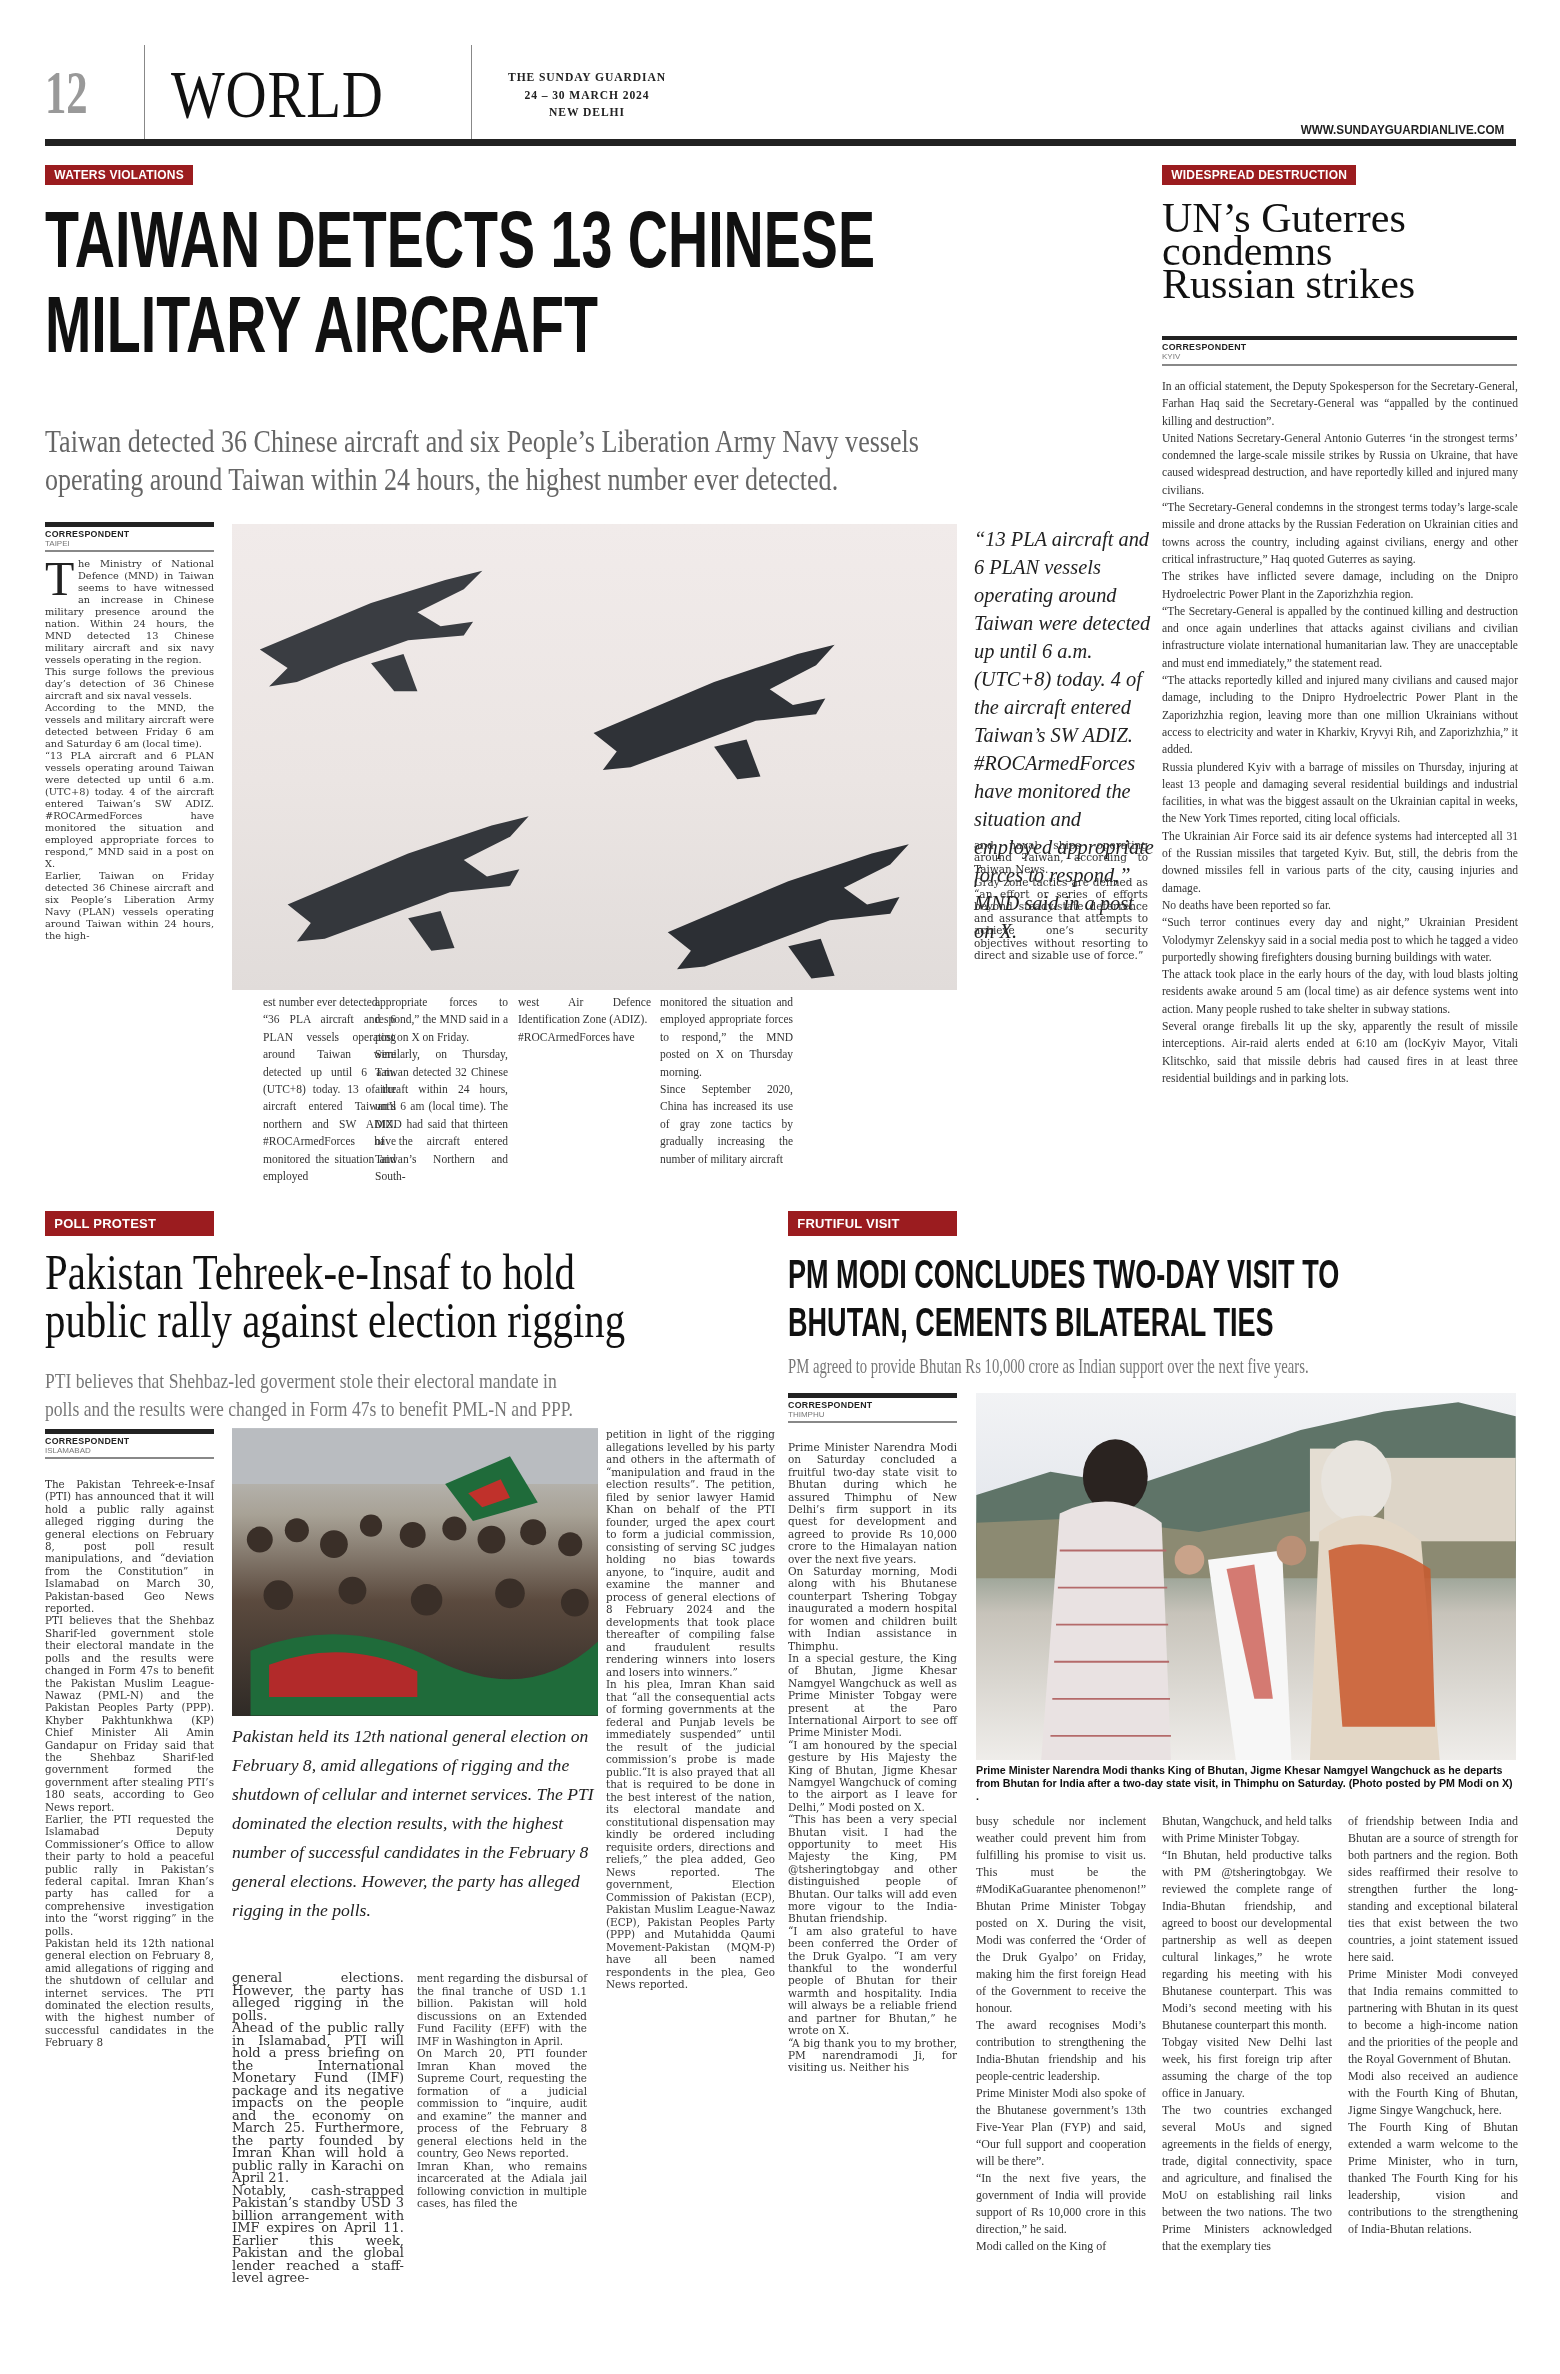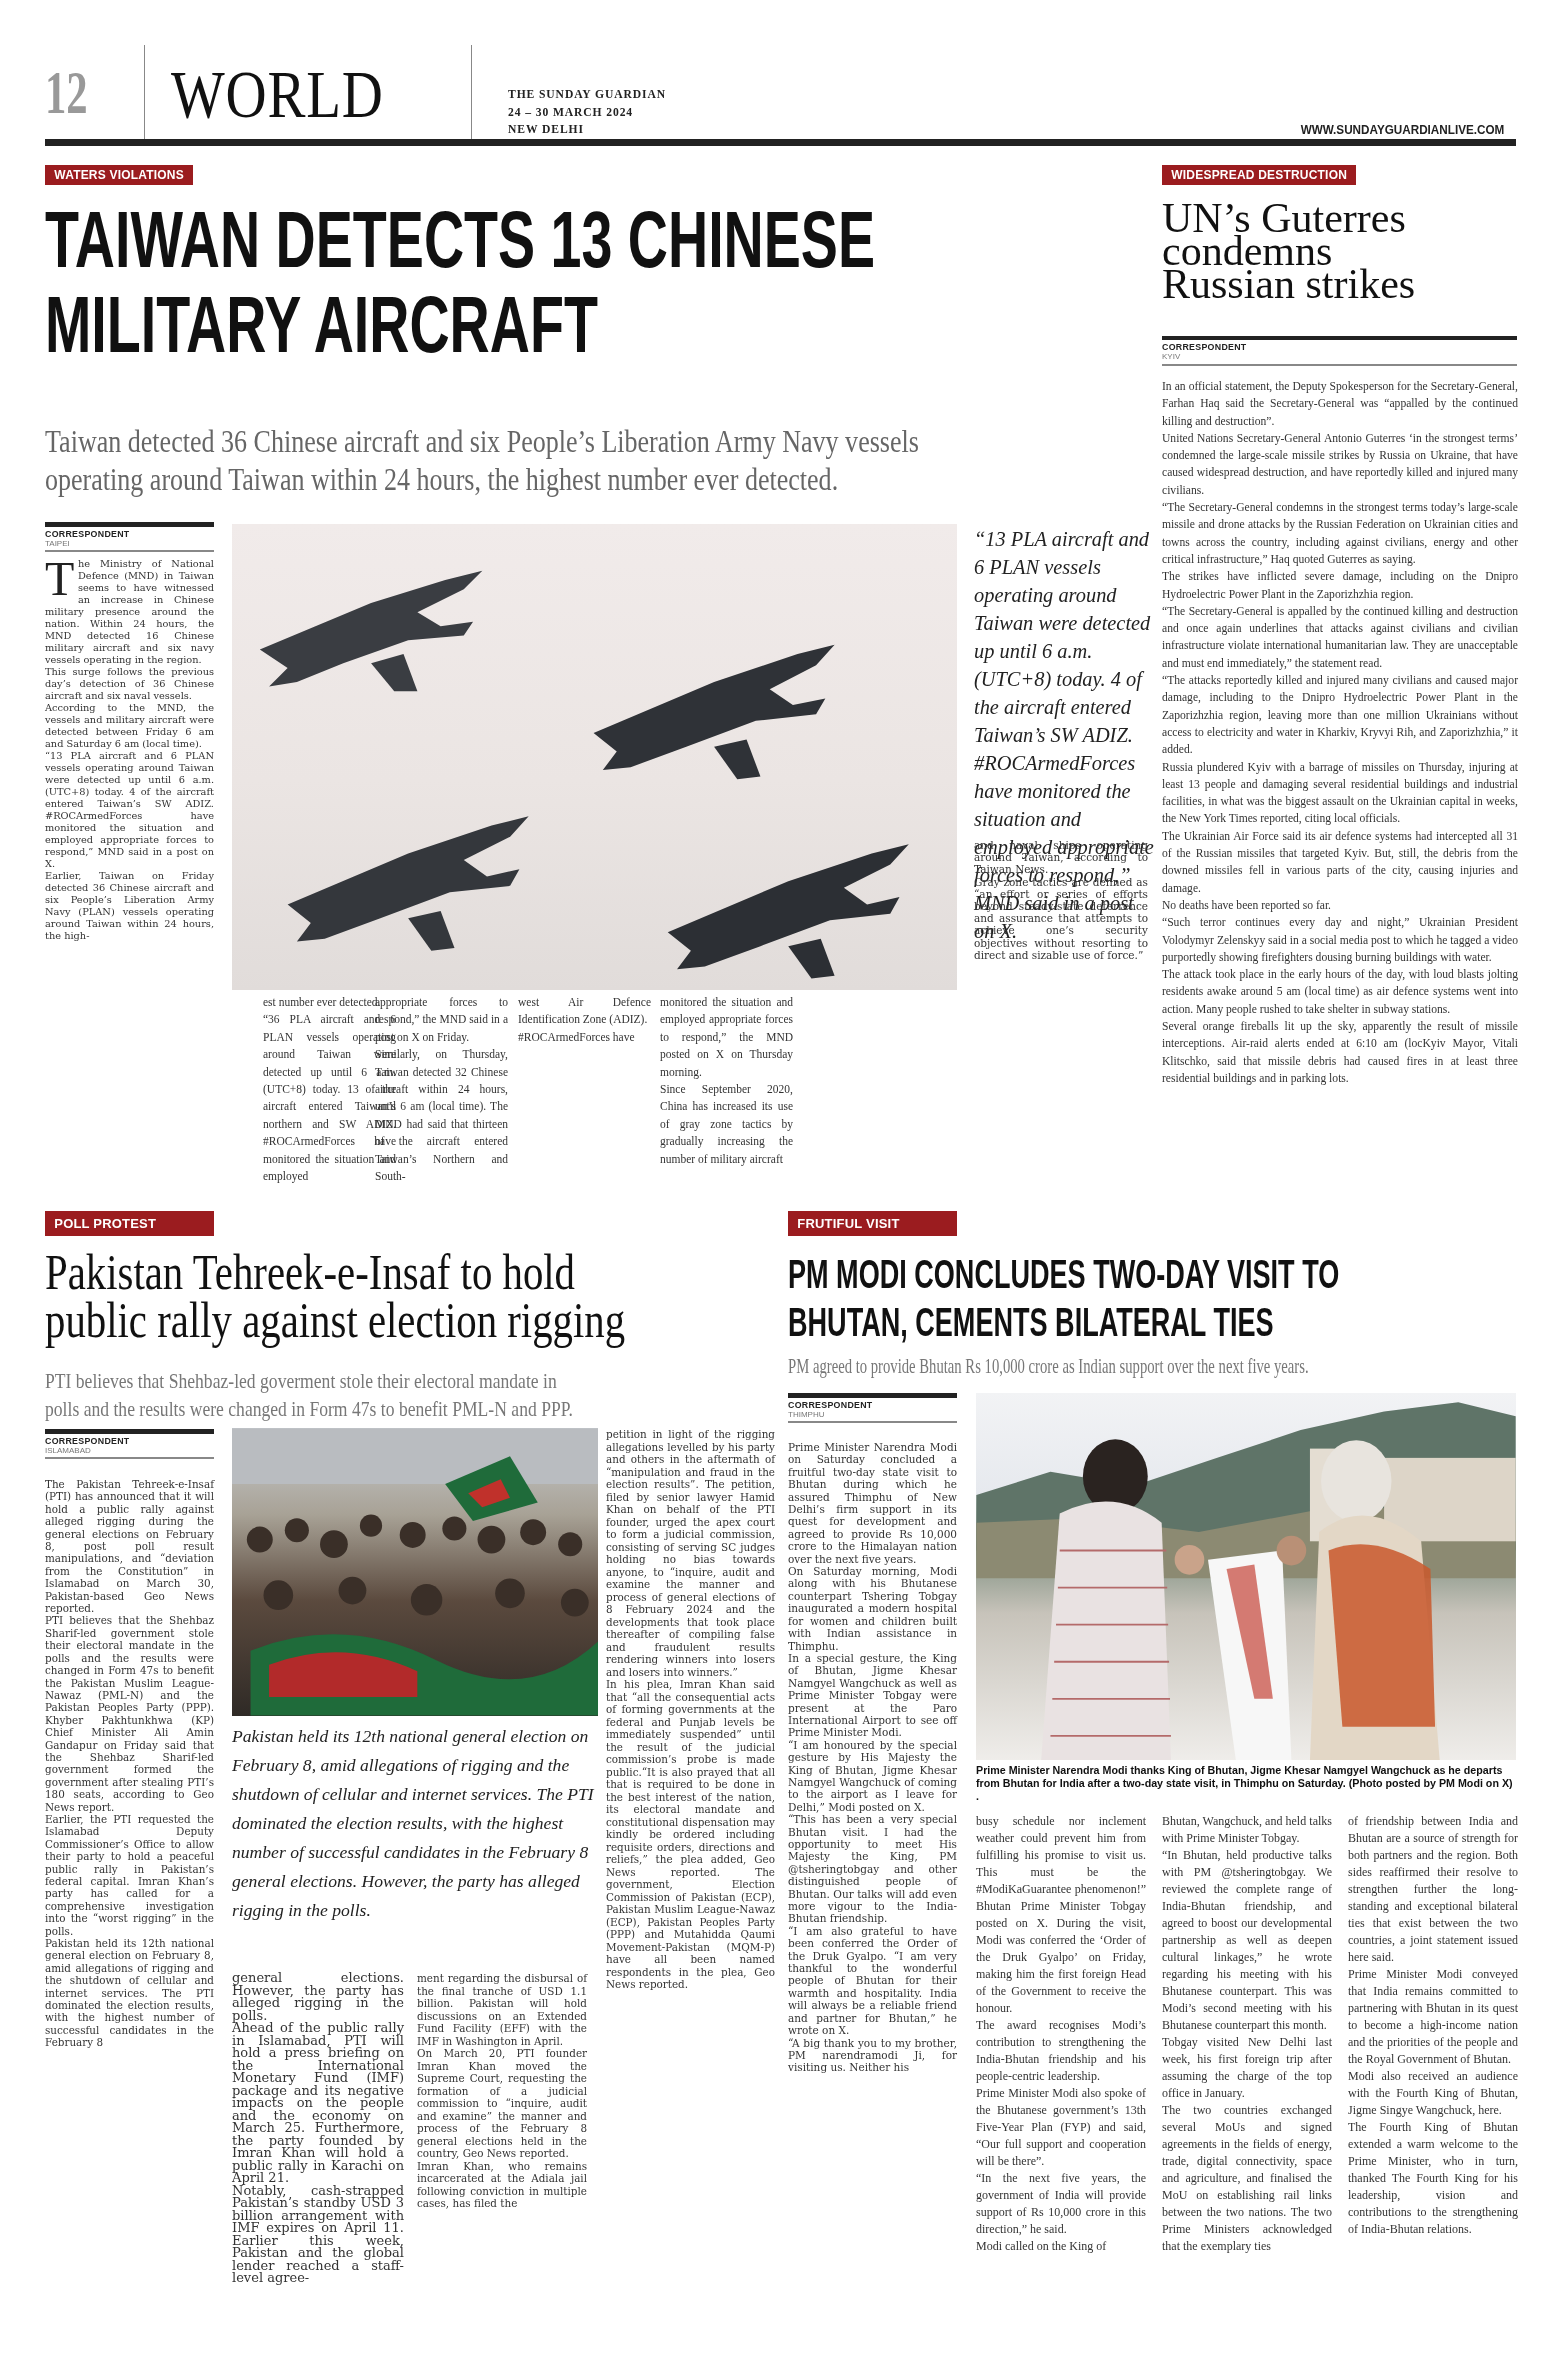--- a/index.html
+++ b/index.html
@@ -5,21 +5,21 @@
   * { box-sizing: border-box; margin: 0; padding: 0; }
   html, body { width: 1560px; height: 2375px; background: #fff; overflow: hidden; }
   body { position: relative; font-family: "DejaVu Serif", serif; color: #222; }
   .abs { position: absolute; }
   .serif { font-family: "Liberation Serif", serif; }
 
   
   .page-num { left: 45px; top: 58px; font-family: "Liberation Serif", serif; font-size: 61px; font-weight: bold; color: #999; transform: scaleX(0.7); transform-origin: left top; }
   .vline { width: 0.9px; background: #888; }
   .section-title { left: 171px; top: 56px; font-family: "Liberation Serif", serif; font-size: 67px; color: #111; transform: scaleX(0.85); transform-origin: left top; letter-spacing: 0.9px; }
-  .masthead-info { left: 508px; top: 86px; font-family: "Liberation Serif", serif; font-size: 11.6px; font-weight: bold; line-height: 17.6px; letter-spacing: 0.9px; color: #222; }
+  .masthead-info { left: 508px; top: 69px; font-family: "Liberation Serif", serif; font-size: 11.6px; font-weight: bold; line-height: 17.6px; letter-spacing: 0.9px; color: #222; text-align: center; }
   .website { right: 56px; top: 122px; font-family: "Liberation Sans", sans-serif; font-size: 13px; font-weight: bold; color: #222; transform: scaleX(0.9); transform-origin: right top; }
   .rule-thick { left: 45px; width: 1471px; height: 7.4px; background: #222; top: 139px; }
 
   .kicker { background: #9b1c1f; color: #fff; font-family: "Liberation Sans", sans-serif; font-weight: bold; font-size: 12px; height: 20.4px; line-height: 20.4px; padding: 0 9.3px; white-space: nowrap; letter-spacing: 0.2px; }
 
   .hl-cond { font-family: "Liberation Sans", sans-serif; font-weight: bold; color: #111; white-space: nowrap; transform-origin: left top; }
   .deck { font-family: "Liberation Serif", serif; color: #666; white-space: nowrap; transform-origin: left top; }
 
   .byline-rule { height: 4.6px; background: #222; }
   .byline-rule-thin { height: 1.9px; background: #888; }
@@ -67,21 +67,21 @@
 </div>
 
 <div class="abs" style="left:45px;top:522px;width:169px;">
   <div class="byline-rule"></div>
   <div class="byline-label" style="margin-top:2.8px;">CORRESPONDENT</div>
   <div class="byline-loc">TAIPEI</div>
   <div class="byline-rule-thin" style="margin-top:1.9px;"></div>
 </div>
 
 <div class="abs col" style="left:45px;top:558px;width:169px;">
-  <p><span class="dropcap">T</span><span>he Ministry of National Defence (MND) in Taiwan seems to have witnessed an increase in Chinese military presence around the nation. Within 24 hours, the MND detected 16 Chinese military aircraft and six navy vessels operating in the region.</span></p>
+  <p><span class="dropcap">T</span><span>he Ministry of National Defence (MND) in Taiwan seems to have witnessed an increase in Chinese military presence around the nation. Within 24 hours, the MND detected 13 Chinese military aircraft and six navy vessels operating in the region.</span></p>
   <p>This surge follows the previous day’s detection of 36 Chinese aircraft and six naval vessels.</p>
   <p>According to the MND, the vessels and military aircraft were detected between Friday 6 am and Saturday 6 am (local time).</p>
   <p>“13 PLA aircraft and 6 PLAN vessels operating around Taiwan were detected up until 6 a.m. (UTC+8) today. 4 of the aircraft entered Taiwan’s SW ADIZ. #ROCArmedForces have monitored the situation and employed appropriate forces to respond,” MND said in a post on X.</p>
   <p>Earlier, Taiwan on Friday detected 36 Chinese aircraft and six People’s Liberation Army Navy (PLAN) vessels operating around Taiwan within 24 hours, the high-</p>
 </div>
 
 <div class="abs photo" style="left:232px;top:524px;width:725px;height:466px;background:linear-gradient(180deg,#f1ebea 0%,#ebe5e3 55%,#e1dcda 100%);" aria-label="Chinese fighter jets flying in formation">
   <svg width="725" height="466" viewBox="0 0 782 502">
     <g fill="#3a3d42">
       <path d="M30 135 L150 85 L230 60 L270 50 L250 70 L200 95 L225 110 L260 105 L250 120 L190 125 L120 150 L70 170 L40 175 L60 155 Z"></path>

